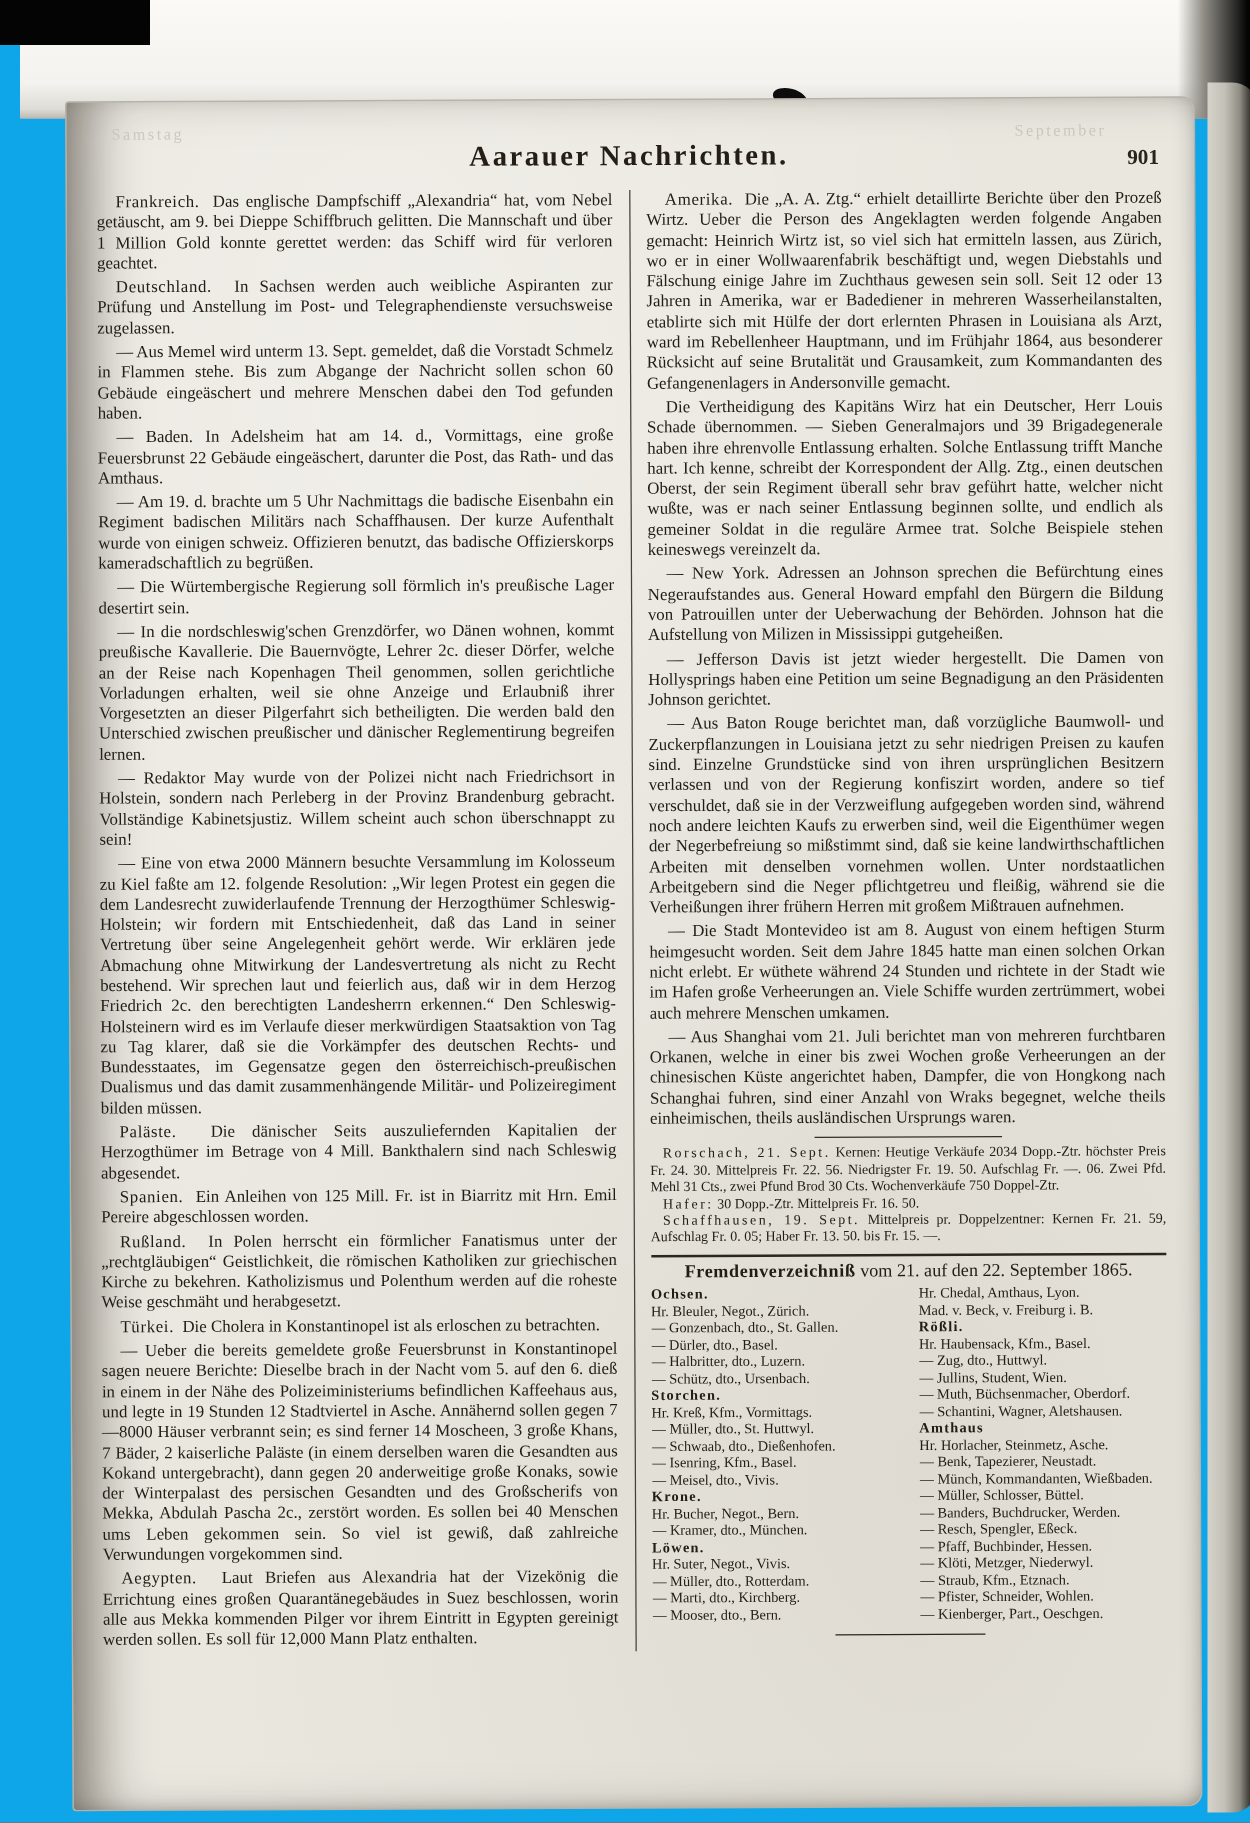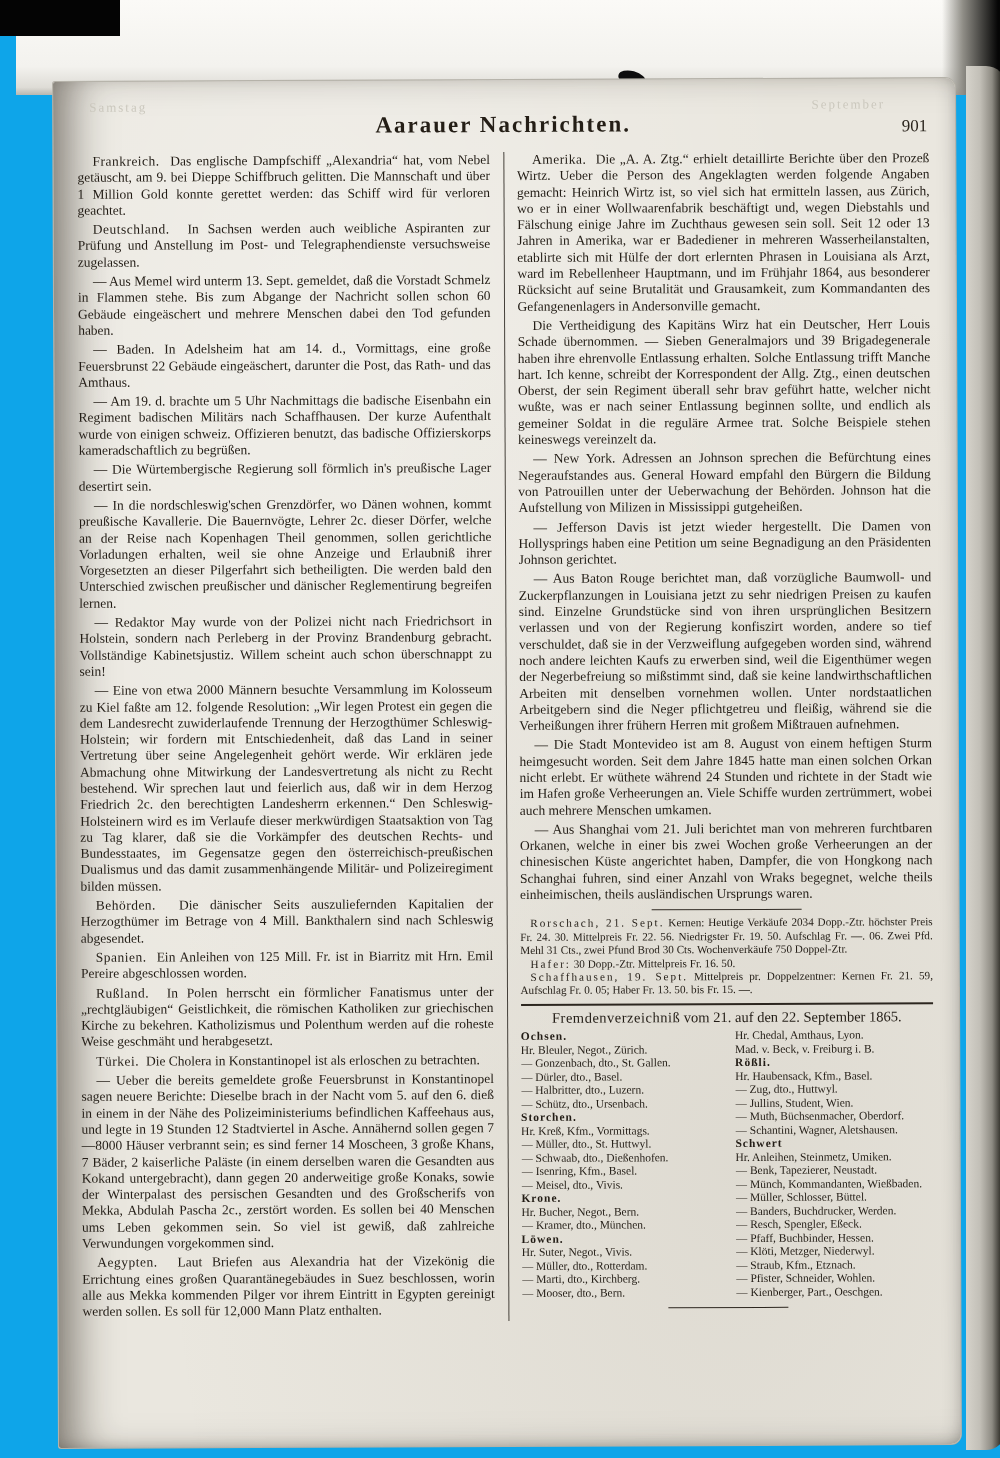--- a/index.html
+++ b/index.html
@@ -35,36 +35,36 @@
   .content{position:absolute;left:24px;top:28px;right:26px;bottom:26px;color:#221c15;}
 
   
   .bleed{position:absolute;color:#c6c3b8;font-size:13px;letter-spacing:2px;opacity:.85;}
   .bleed-left{left:36px;top:18px;}
   .bleed-right{right:70px;top:18px;}
 
   .masthead{position:relative;height:36px;text-align:center;}
   .np-title{display:inline-block;font-size:23px;font-weight:bold;letter-spacing:2px;
     padding-top:4px;color:#241e16;}
-  .pageno{position:absolute;right:2px;top:10px;font-size:17px;color:#2a241c;}
+  .pageno{position:absolute;right:2px;top:10px;font-size:17px;color:#2a241c;font-weight:bold;}
 
   .columns{display:flex;margin-top:8px;text-align:justify;}
   .col{width:50%;font-size:13.5px;line-height:16.3px;}
   .col-left{padding-right:13px;}
   .col-right{padding-left:13px;border-left:1px solid #45403a;}
   p.np{margin:0 0 3px 0;text-indent:15px;}
   p.np .lead{font-weight:normal;letter-spacing:.5px;}
 
   .mini-rule{width:150px;height:1px;background:#332d26;margin:7px auto 6px;}
   .market p{font-size:11.2px;line-height:13.4px;margin:0;text-indent:10px;text-align:justify;}
   .market .mlead{letter-spacing:2px;margin-top:39px;}
   .full-rule{height:2px;background:#2c261f;border:none;margin:6px 0 4px;}
 
   .guests-title{font-size:14.5px;text-align:center;margin:2px 0 4px;white-space:nowrap;}
-  .guests-title .glead{font-weight:normal;letter-spacing:.5px;}
+  .guests-title .glead{font-weight:bold;letter-spacing:.5px;}
   .guest-cols{display:flex;}
   .gcol{width:50%;font-size:11.5px;line-height:13.5px;}
   .gcol-1{padding-right:8px;}
   .gcol-2{padding-left:8px;}
   .g-head{text-align:left;font-weight:bold;letter-spacing:1px;}
   .g-entry{white-space:nowrap;overflow:hidden;}
   .end-rule{width:120px;height:1px;background:#2c261f;margin:8px auto 0;}
 </style>
 </head>
 <body>
@@ -90,21 +90,21 @@
         <div class="col col-left" id="col-left">
             <p class="np"><span class="lead">Frankreich.</span>&nbsp;&nbsp;<span>Das englische Dampfschiff „Alexandria“ hat, vom Nebel getäuscht, am 9. bei Dieppe Schiffbruch gelitten. Die Mannschaft und über 1 Million Gold konnte gerettet werden: das Schiff wird für verloren geachtet.</span></p>
             <p class="np"><span class="lead">Deutschland.</span>&nbsp;&nbsp;<span>In Sachsen werden auch weibliche Aspiranten zur Prüfung und Anstellung im Post- und Telegraphendienste versuchsweise zugelassen.</span></p>
             <p class="np"><span>— Aus Memel wird unterm 13. Sept. gemeldet, daß die Vorstadt Schmelz in Flammen stehe. Bis zum Abgange der Nachricht sollen schon 60 Gebäude eingeäschert und mehrere Menschen dabei den Tod gefunden haben.</span></p>
             <p class="np"><span>— Baden. In Adelsheim hat am 14. d., Vormittags, eine große Feuersbrunst 22 Gebäude eingeäschert, darunter die Post, das Rath- und das Amthaus.</span></p>
             <p class="np"><span>— Am 19. d. brachte um 5 Uhr Nachmittags die badische Eisenbahn ein Regiment badischen Militärs nach Schaffhausen. Der kurze Aufenthalt wurde von einigen schweiz. Offizieren benutzt, das badische Offizierskorps kameradschaftlich zu begrüßen.</span></p>
             <p class="np"><span>— Die Würtembergische Regierung soll förmlich in's preußische Lager desertirt sein.</span></p>
             <p class="np"><span>— In die nordschleswig'schen Grenzdörfer, wo Dänen wohnen, kommt preußische Kavallerie. Die Bauernvögte, Lehrer 2c. dieser Dörfer, welche an der Reise nach Kopenhagen Theil genommen, sollen gerichtliche Vorladungen erhalten, weil sie ohne Anzeige und Erlaubniß ihrer Vorgesetzten an dieser Pilgerfahrt sich betheiligten. Die werden bald den Unterschied zwischen preußischer und dänischer Reglementirung begreifen lernen.</span></p>
             <p class="np"><span>— Redaktor May wurde von der Polizei nicht nach Friedrichsort in Holstein, sondern nach Perleberg in der Provinz Brandenburg gebracht. Vollständige Kabinetsjustiz. Willem scheint auch schon überschnappt zu sein!</span></p>
             <p class="np"><span>— Eine von etwa 2000 Männern besuchte Versammlung im Kolosseum zu Kiel faßte am 12. folgende Resolution: „Wir legen Protest ein gegen die dem Landesrecht zuwiderlaufende Trennung der Herzogthümer Schleswig-Holstein; wir fordern mit Entschiedenheit, daß das Land in seiner Vertretung über seine Angelegenheit gehört werde. Wir erklären jede Abmachung ohne Mitwirkung der Landesvertretung als nicht zu Recht bestehend. Wir sprechen laut und feierlich aus, daß wir in dem Herzog Friedrich 2c. den berechtigten Landesherrn erkennen.“ Den Schleswig-Holsteinern wird es im Verlaufe dieser merkwürdigen Staatsaktion von Tag zu Tag klarer, daß sie die Vorkämpfer des deutschen Rechts- und Bundesstaates, im Gegensatze gegen den österreichisch-preußischen Dualismus und das damit zusammenhängende Militär- und Polizeiregiment bilden müssen.</span></p>
-            <p class="np"><span class="lead">Behörden.</span>&nbsp;&nbsp;<span>Die dänischer Seits auszuliefernden Kapitalien der Herzogthümer im Betrage von 4 Mill. Bankthalern sind nach Schleswig abgesendet.</span></p>
+            <p class="np"><span class="lead">Paläste.</span>&nbsp;&nbsp;<span>Die dänischer Seits auszuliefernden Kapitalien der Herzogthümer im Betrage von 4 Mill. Bankthalern sind nach Schleswig abgesendet.</span></p>
             <p class="np"><span class="lead">Spanien.</span>&nbsp;&nbsp;<span>Ein Anleihen von 125 Mill. Fr. ist in Biarritz mit Hrn. Emil Pereire abgeschlossen worden.</span></p>
             <p class="np"><span class="lead">Rußland.</span>&nbsp;&nbsp;<span>In Polen herrscht ein förmlicher Fanatismus unter der „rechtgläubigen“ Geistlichkeit, die römischen Katholiken zur griechischen Kirche zu bekehren. Katholizismus und Polenthum werden auf die roheste Weise geschmäht und herabgesetzt.</span></p>
             <p class="np"><span class="lead">Türkei.</span>&nbsp;&nbsp;<span>Die Cholera in Konstantinopel ist als erloschen zu betrachten.</span></p>
             <p class="np"><span>— Ueber die bereits gemeldete große Feuersbrunst in Konstantinopel sagen neuere Berichte: Dieselbe brach in der Nacht vom 5. auf den 6. dieß in einem in der Nähe des Polizeiministeriums befindlichen Kaffeehaus aus, und legte in 19 Stunden 12 Stadtviertel in Asche. Annähernd sollen gegen 7—8000 Häuser verbrannt sein; es sind ferner 14 Moscheen, 3 große Khans, 7 Bäder, 2 kaiserliche Paläste (in einem derselben waren die Gesandten aus Kokand untergebracht), dann gegen 20 anderweitige große Konaks, sowie der Winterpalast des persischen Gesandten und des Großscherifs von Mekka, Abdulah Pascha 2c., zerstört worden. Es sollen bei 40 Menschen ums Leben gekommen sein. So viel ist gewiß, daß zahlreiche Verwundungen vorgekommen sind.</span></p>
             <p class="np"><span class="lead">Aegypten.</span>&nbsp;&nbsp;<span>Laut Briefen aus Alexandria hat der Vizekönig die Errichtung eines großen Quarantänegebäudes in Suez beschlossen, worin alle aus Mekka kommenden Pilger vor ihrem Eintritt in Egypten gereinigt werden sollen. Es soll für 12,000 Mann Platz enthalten.</span></p>
           </div>
 
         <div class="col col-right">
           <div id="col-right-paras">
               <p class="np"><span class="lead">Amerika.</span>&nbsp;&nbsp;<span>Die „A. A. Ztg.“ erhielt detaillirte Berichte über den Prozeß Wirtz. Ueber die Person des Angeklagten werden folgende Angaben gemacht: Heinrich Wirtz ist, so viel sich hat ermitteln lassen, aus Zürich, wo er in einer Wollwaarenfabrik beschäftigt und, wegen Diebstahls und Fälschung einige Jahre im Zuchthaus gewesen sein soll. Seit 12 oder 13 Jahren in Amerika, war er Badediener in mehreren Wasserheilanstalten, etablirte sich mit Hülfe der dort erlernten Phrasen in Louisiana als Arzt, ward im Rebellenheer Hauptmann, und im Frühjahr 1864, aus besonderer Rücksicht auf seine Brutalität und Grausamkeit, zum Kommandanten des Gefangenenlagers in Andersonville gemacht.</span></p>
@@ -155,22 +155,22 @@
                 </div>
               <div class="gcol gcol-2" id="guest-col-2">
                   <div class="g-entry">Hr. Chedal, Amthaus, Lyon.</div>
                   <div class="g-entry">Mad. v. Beck, v. Freiburg i. B.</div>
                   <div class="g-head">Rößli.</div>
                   <div class="g-entry">Hr. Haubensack, Kfm., Basel.</div>
                   <div class="g-entry">— Zug, dto., Huttwyl.</div>
                   <div class="g-entry">— Jullins, Student, Wien.</div>
                   <div class="g-entry">— Muth, Büchsenmacher, Oberdorf.</div>
                   <div class="g-entry">— Schantini, Wagner, Aletshausen.</div>
-                  <div class="g-head">Schwert</div>
-                  <div class="g-entry">Hr. Anleihen, Steinmetz, Umiken.</div>
+                  <div class="g-head">Amthaus</div>
+                  <div class="g-entry">Hr. Horlacher, Steinmetz, Asche.</div>
                   <div class="g-entry">— Benk, Tapezierer, Neustadt.</div>
                   <div class="g-entry">— Münch, Kommandanten, Wießbaden.</div>
                   <div class="g-entry">— Müller, Schlosser, Büttel.</div>
                   <div class="g-entry">— Banders, Buchdrucker, Werden.</div>
                   <div class="g-entry">— Resch, Spengler, Eßeck.</div>
                   <div class="g-entry">— Pfaff, Buchbinder, Hessen.</div>
                   <div class="g-entry">— Klöti, Metzger, Niederwyl.</div>
                   <div class="g-entry">— Straub, Kfm., Etznach.</div>
                   <div class="g-entry">— Pfister, Schneider, Wohlen.</div>
                   <div class="g-entry">— Kienberger, Part., Oeschgen.</div>

